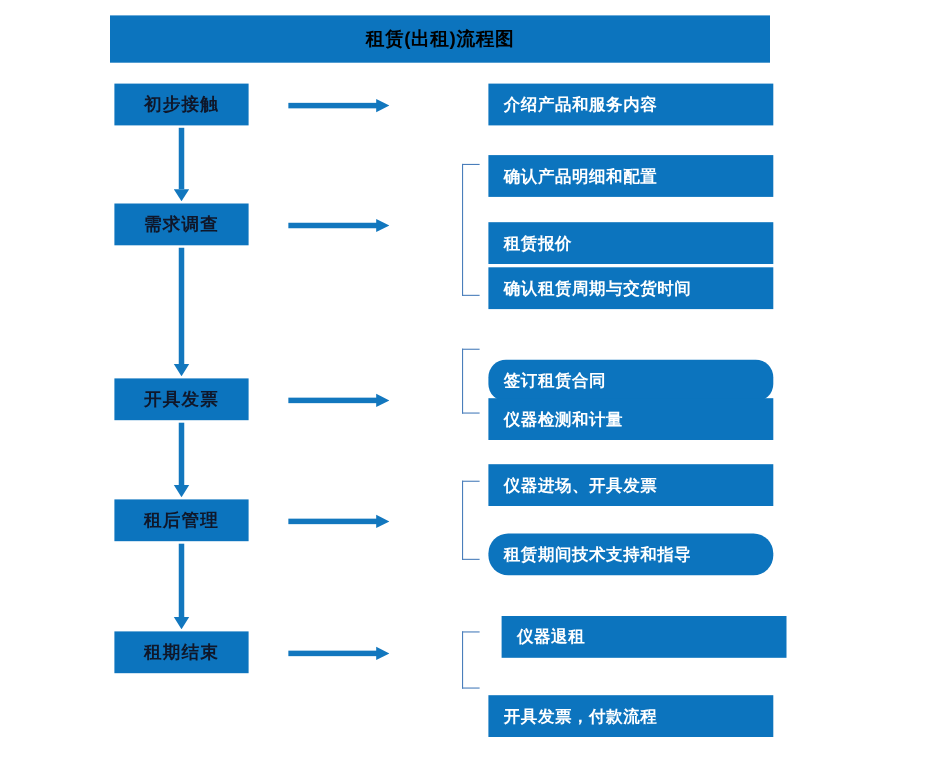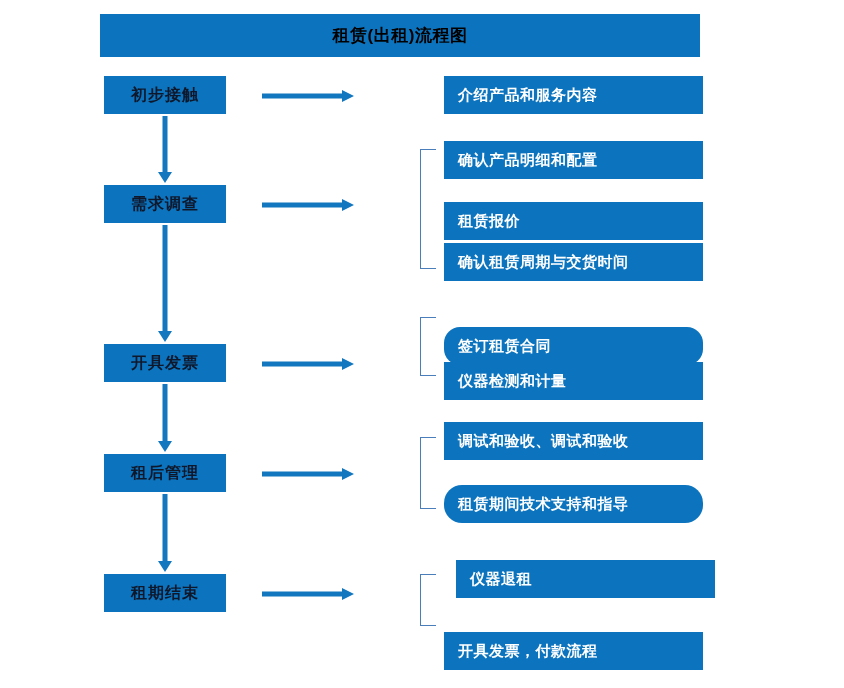--- a/index.html
+++ b/index.html
@@ -166,19 +166,19 @@
       <div class="stage-box" style="top: 185px;">需求调查</div>
       <div class="stage-box" style="top: 344px;">开具发票</div>
       <div class="stage-box" style="top: 454px;">租后管理</div>
       <div class="stage-box" style="top: 574px;">租期结束</div>
       <div class="detail-box" style="top: 76px;">介绍产品和服务内容</div>
       <div class="detail-box" style="top: 141px;">确认产品明细和配置</div>
       <div class="detail-box" style="top: 185px; margin-top: 17px;">租赁报价</div>
       <div class="detail-box" style="top: 243px;">确认租赁周期与交货时间</div>
       <div class="detail-box" style="top: 327px; border-radius: 16px;">签订租赁合同</div>
       <div class="detail-box" style="top: 362px;">仪器检测和计量</div>
-      <div class="detail-box" style="top: 422px;">调试和验收、调试和验收</div>
+      <div class="detail-box" style="top: 422px;">仪器进场、开具发票</div>
       <div class="detail-box" style="top: 485px; border-radius: 18px;">租赁期间技术支持和指导</div>
       <div class="detail-box" style="top: 560px; margin-left: 12px;">仪器退租</div>
       <div class="detail-box" style="top: 632px;">开具发票，付款流程</div>
     </div>
 
 </div>
 
 </body></html>

